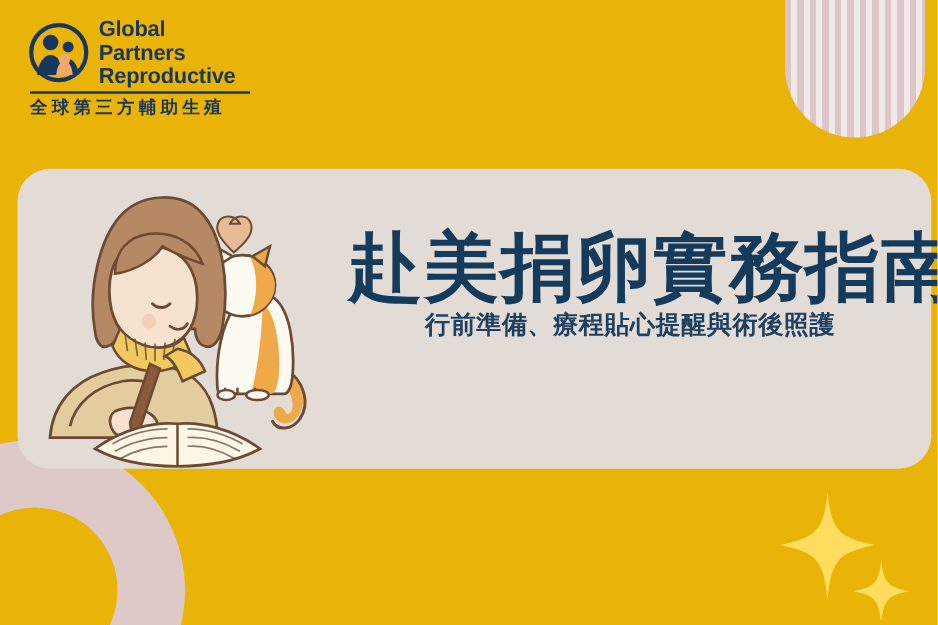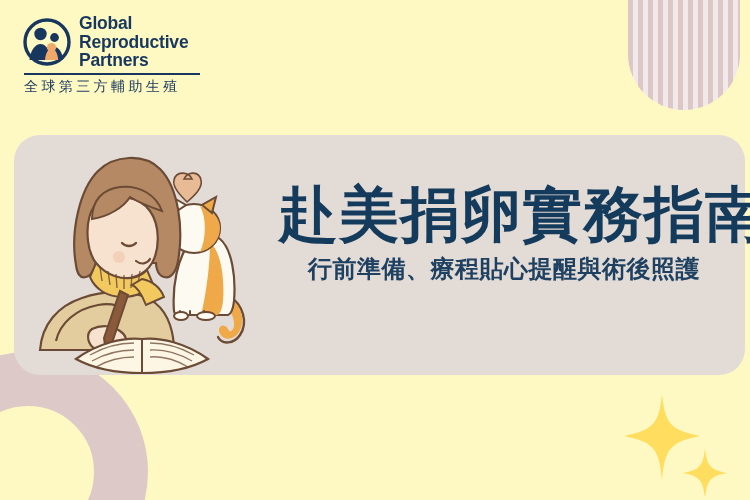--- a/index.html
+++ b/index.html
@@ -11,21 +11,21 @@
     width: 750px;
     height: 500px;
     overflow: hidden;
     font-family: "Liberation Sans", "DejaVu Sans", sans-serif;
   }
 
   .poster {
     position: relative;
     width: 750px;
     height: 500px;
-    background: #fef9c3;
+    background: #eab308;
     overflow: hidden;
   }
 
   
   .deco-arch {
     position: absolute;
     left: 628px;
     top: -2px;
     width: 112px;
     height: 112px;
@@ -104,21 +104,21 @@
     margin-left: 2px;
     width: 176px;
     height: 2px;
     background: #17375e;
   }
   .logo-cn {
     margin-top: 3px;
     margin-left: 2px;
     width: 176px;
     color: #17375e;
-    font-weight: normal;
+    font-weight: bold;
     font-size: 14px;
     line-height: 16px;
     letter-spacing: 3.4px;
     white-space: nowrap;
     font-family: "DejaVu Sans", "Liberation Sans", sans-serif;
   }
 
   
   .illus {
     position: absolute;
@@ -143,24 +143,24 @@
   .headline-title {
     color: #143a5c;
     font-weight: bold;
     font-size: 60px;
     line-height: 56px;
     letter-spacing: 1px;
     white-space: nowrap;
     font-family: "DejaVu Sans", "Liberation Sans", sans-serif;
   }
   .headline-sub {
-    margin-top: 12px;
+    margin-top: 2px;
     color: #1e4061;
     font-weight: bold;
-    font-size: 24px;
+    font-size: 20px;
     line-height: 30px;
     letter-spacing: 0.5px;
     white-space: nowrap;
     font-family: "DejaVu Sans", "Liberation Sans", sans-serif;
   }
 </style>
 </head>
 <body>
 
 <div class="poster">
@@ -243,22 +243,22 @@
           <circle cx="18.5" cy="17" r="6.2" fill="#17375e"></circle>
           <circle cx="32.5" cy="20.5" r="4.4" fill="#17375e"></circle>
           <path d="M7.5 43 c1 -10 6 -16 11 -16 c5 0 10 6 11 16 z" fill="#17375e"></path>
           <path d="M24 43 c0.6 -8 4.5 -13 8.5 -13 c4 0 7.8 5 8.5 13 z" fill="#17375e"></path>
           <circle cx="29.5" cy="30.5" r="4.6" fill="#f0a96b"></circle>
           <path d="M23 43 c0.6 -7.5 3.6 -11.5 6.6 -11.5 c3 0 6 4 6.6 11.5 z" fill="#f0a96b"></path>
         </svg>
       </div>
       <div class="logo-words">
         <div>Global</div>
+        <div>Partners</div>
         <div>Reproductive</div>
-        <div>Partners</div>
       </div>
     </div>
     <div class="logo-rule"></div>
     <div class="logo-cn">全球第三方輔助生殖</div>
   </div>
 
   <div class="headline">
     <div class="headline-title">赴美捐卵實務指南</div>
     <div class="headline-sub">行前準備、療程貼心提醒與術後照護</div>
   </div>

